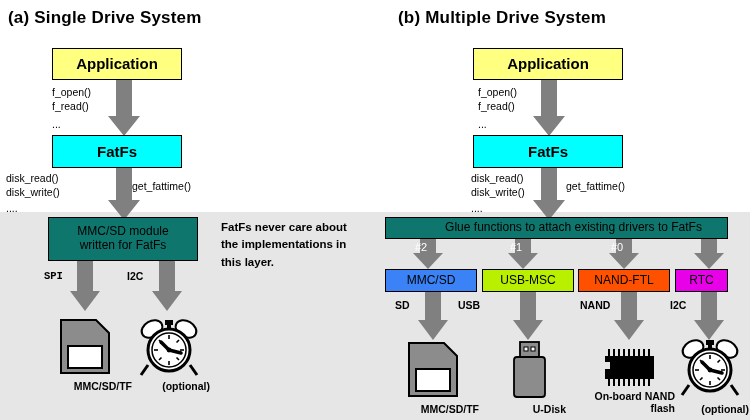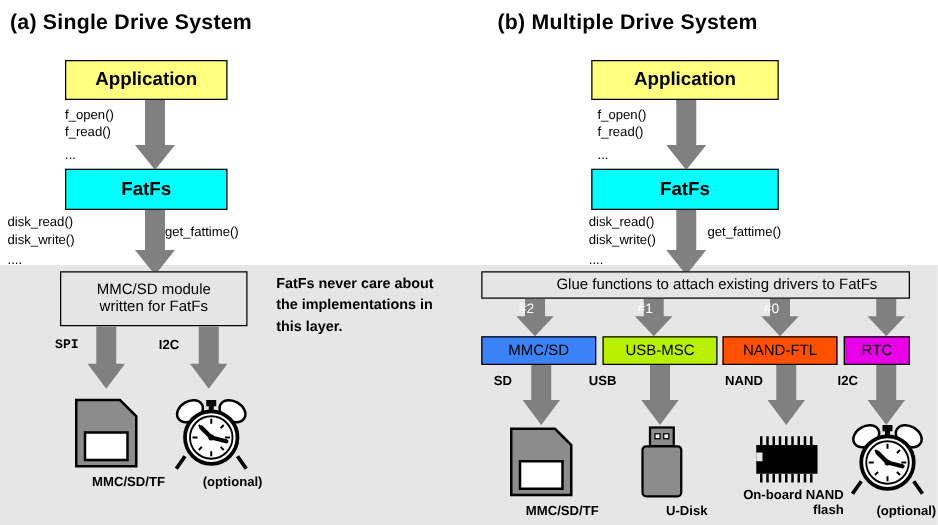--- a/index.html
+++ b/index.html
@@ -30,21 +30,21 @@
     position:absolute;
     border:1px solid #000;
     box-sizing:border-box;
     display:flex;align-items:center;justify-content:center;
     text-align:center;
     color:#000;
     line-height:1.15;
   }
   .box.yellow{background:#ffff80;}
   .box.cyan{background:#00ffff;}
-  .box.green{background:#e5e5e5;}
+  .box.green{background:#0f766e;}
   .box.gold{background:#3b82f6;}
   .box.lime{background:#b8f000;}
   .box.orangered{background:#ff5000;}
   .box.magenta{background:#e800e8;}
 
   .box .bx-txt{display:block;}
   .big-label{font-size:15px;font-weight:bold;}
   .mid-label{font-size:12px;font-weight:normal;}
   .drv-label{font-size:12px;font-weight:normal;}
 
@@ -261,21 +261,21 @@
         <polygon points="7,0 23,0 23,28 30,28 15,48 0,28 7,28" fill="#808080"></polygon>
       </svg>
   </div>
   <div class="sig" style="left:395px;top:299px;">SD</div>
 
   <div class="arrow" style="left:513px;top:292px;">
     <svg width="30" height="48" viewBox="0 0 30 48">
         <polygon points="7,0 23,0 23,28 30,28 15,48 0,28 7,28" fill="#808080"></polygon>
       </svg>
   </div>
-  <div class="sig" style="left:471px;top:299px;">USB</div>
+  <div class="sig" style="left:458px;top:299px;">USB</div>
 
   <div class="arrow" style="left:614px;top:292px;">
     <svg width="30" height="48" viewBox="0 0 30 48">
         <polygon points="7,0 23,0 23,28 30,28 15,48 0,28 7,28" fill="#808080"></polygon>
       </svg>
   </div>
   <div class="sig" style="left:580px;top:299px;">NAND</div>
 
   <div class="arrow" style="left:694px;top:292px;">
     <svg width="30" height="48" viewBox="0 0 30 48">

